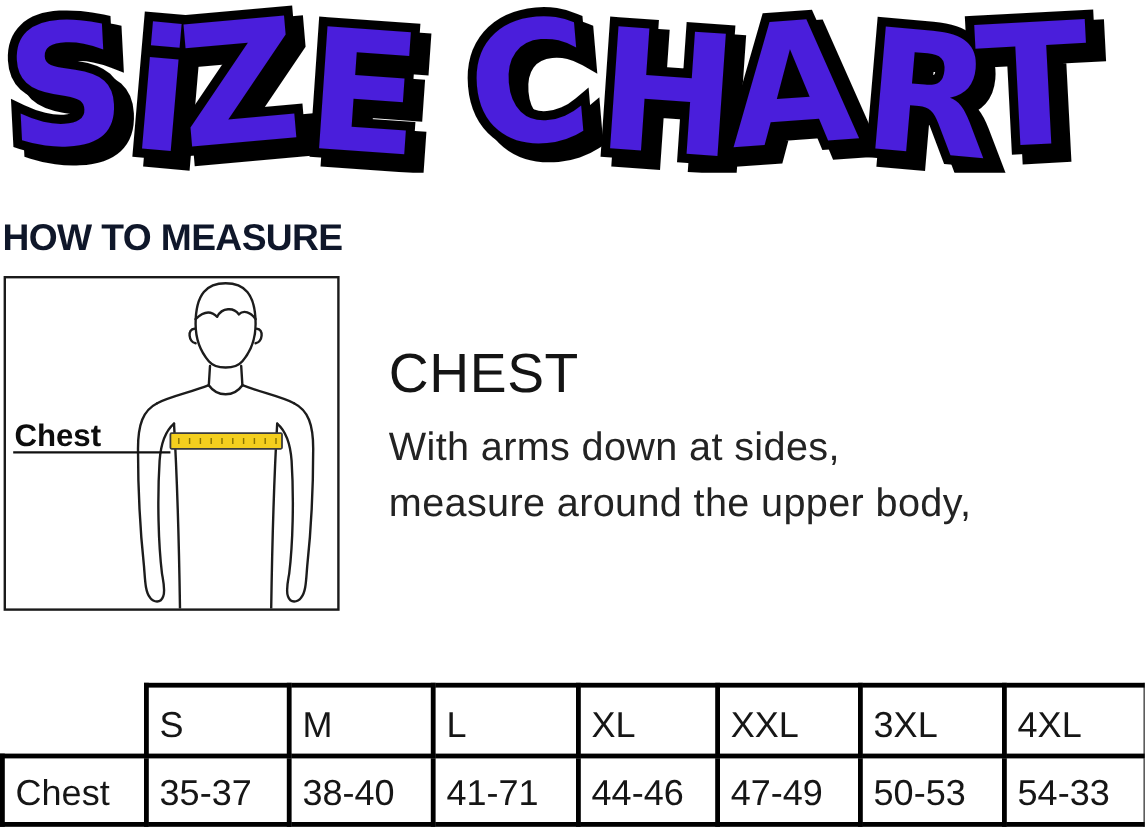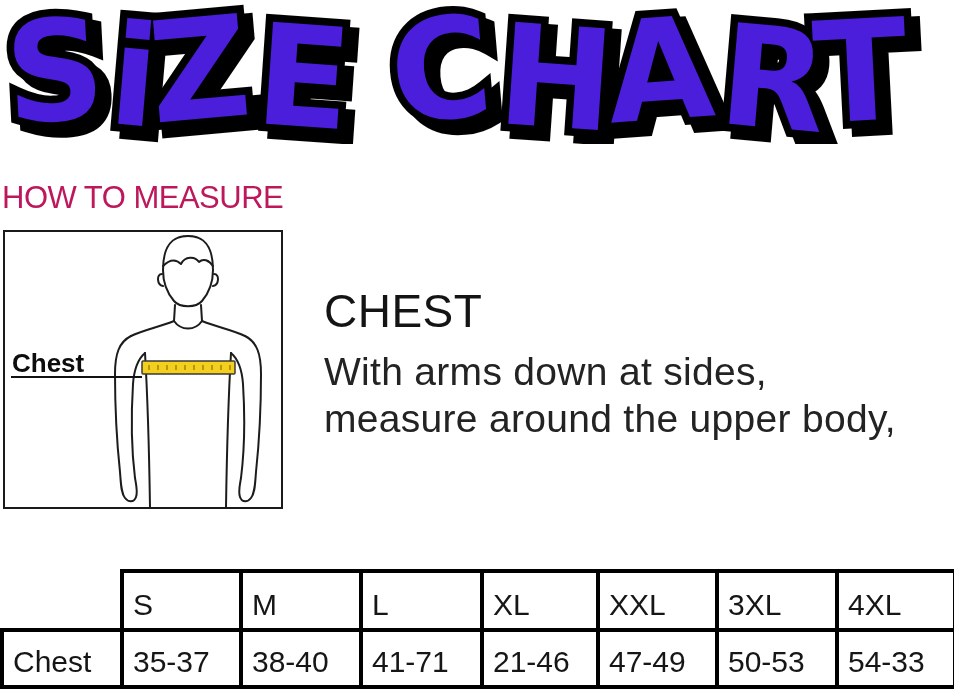--- a/index.html
+++ b/index.html
@@ -27,23 +27,23 @@
     font-weight: bold;
     font-size: 138px;
   }
 
   
   .htm-heading {
     position: absolute;
     left: 2px;
     top: 180px;
     font-size: 31px;
-    font-weight: normal;
+    font-weight: bold;
     letter-spacing: -0.5px;
-    color: #be185d;
+    color: #0f172a;
   }
 
   
   .diagram-box {
     position: absolute;
     left: 3px;
     top: 230px;
     width: 280px;
     height: 279px;
     border: 2px solid #1a1a1a;
@@ -61,21 +61,21 @@
     width: 620px;
   }
   .chest-heading {
     font-size: 46px;
     font-weight: normal;
     color: #141414;
     letter-spacing: 0.5px;
     margin-bottom: 10px;
   }
   .instr-line {
-    font-size: 39px;
+    font-size: 33px;
     line-height: 47px;
     color: #232323;
     letter-spacing: 0.3px;
     white-space: nowrap;
   }
 
   
   .size-table {
     position: absolute;
     left: 0;
@@ -164,21 +164,21 @@
       <td>XL</td>
       <td>XXL</td>
       <td>3XL</td>
       <td>4XL</td>
     </tr>
     <tr class="body-row">
       <td>Chest</td>
       <td>35-37</td>
       <td>38-40</td>
       <td>41-71</td>
-      <td>21-46</td>
+      <td>44-46</td>
       <td>47-49</td>
       <td>50-53</td>
       <td>54-33</td>
     </tr>
   </tbody>
     </table>
 
 </div>
 
 </body></html>

